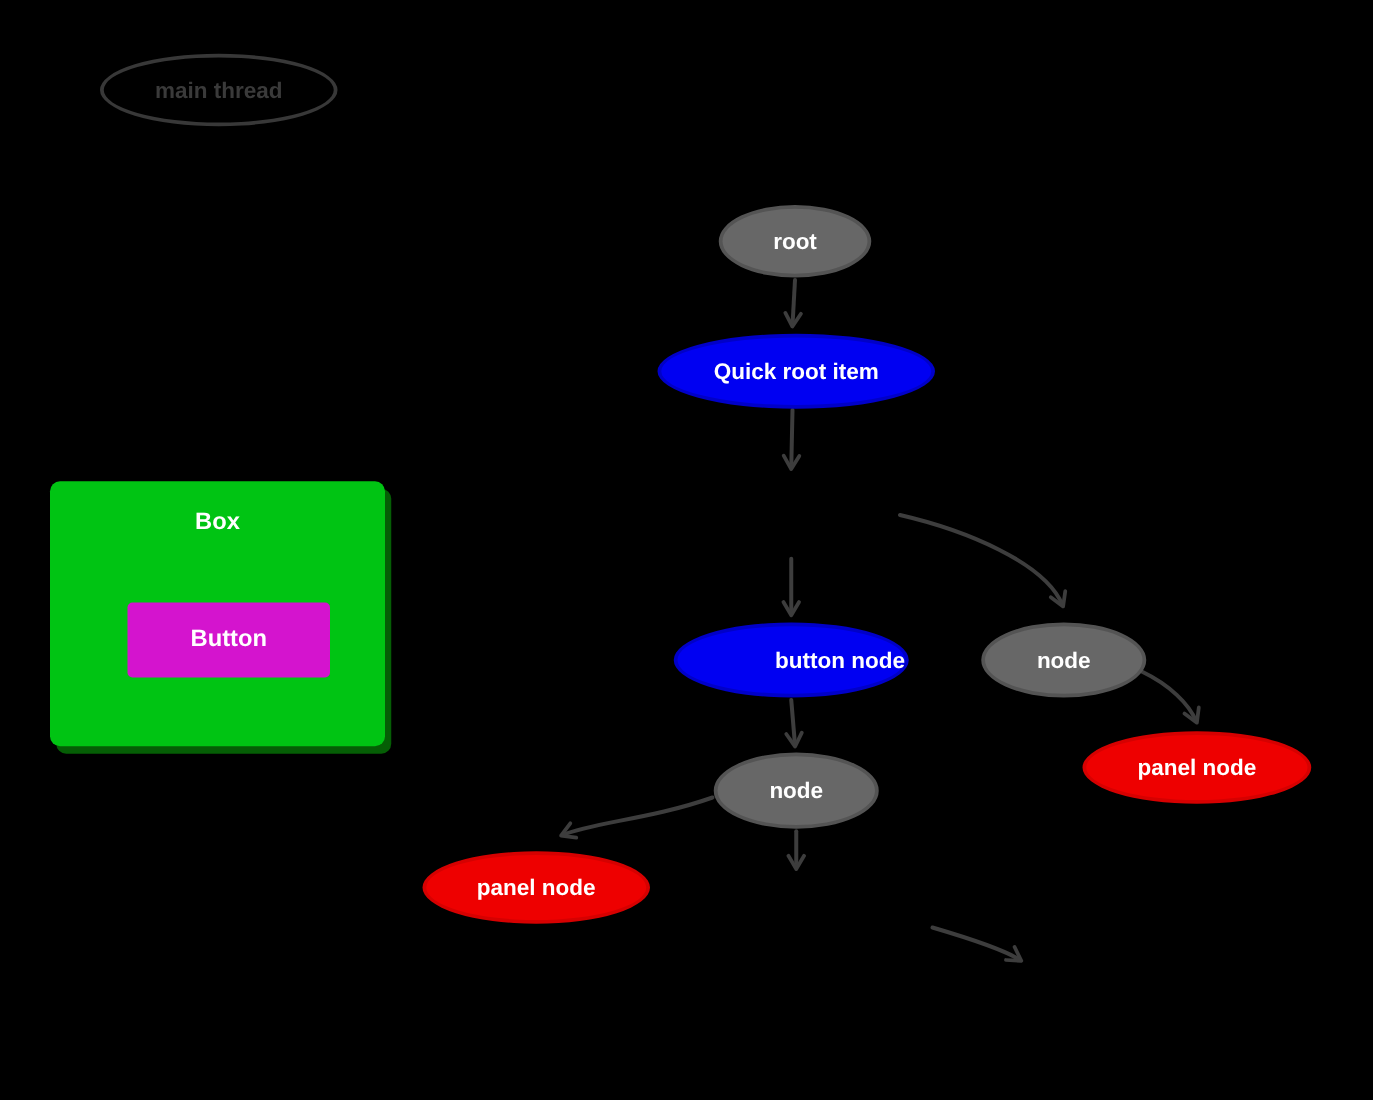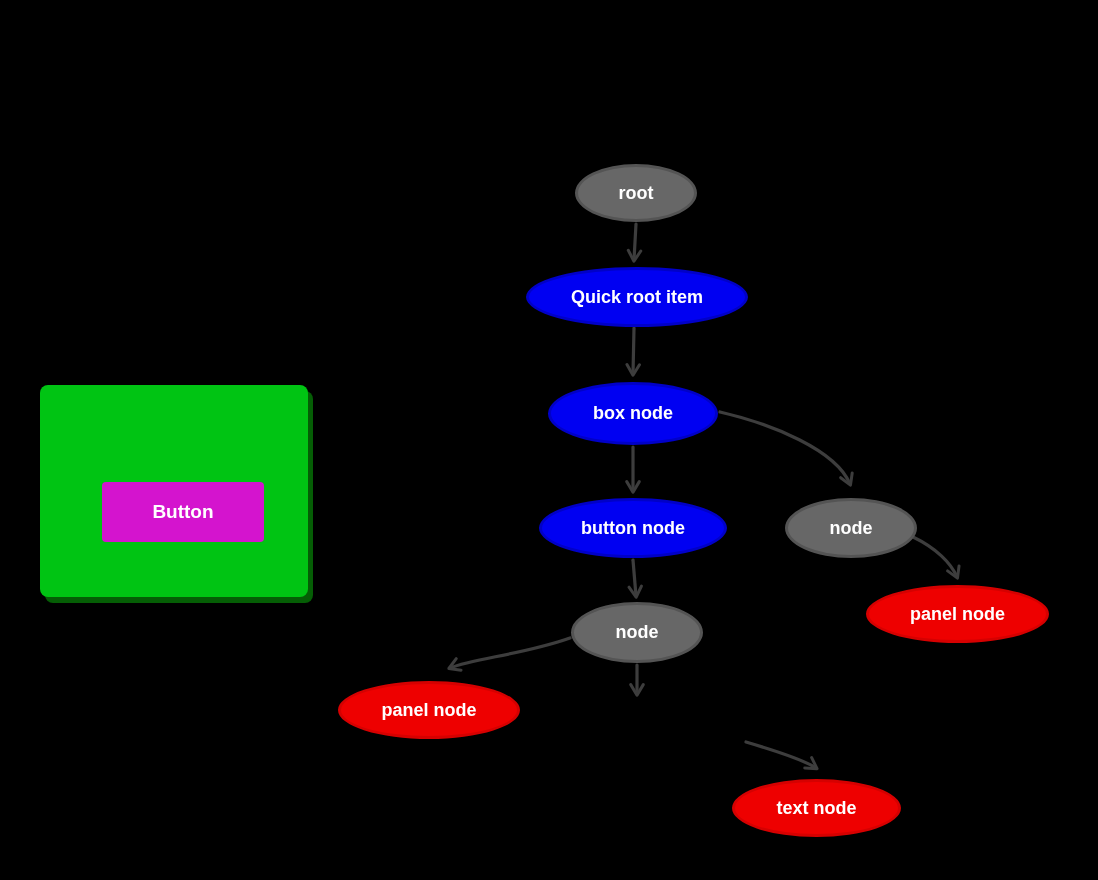--- a/index.html
+++ b/index.html
@@ -112,49 +112,47 @@
     <path class="edge" d="M634,328 L633,374" marker-end="url(#arrowhead)"></path>
     <path class="edge" d="M633,447 L633,491" marker-end="url(#arrowhead)"></path>
     <path class="edge" d="M720,412 C772,424 836,450 850,484" marker-end="url(#arrowhead)"></path>
     <path class="edge" d="M913,537 C936,548 951,563 957,577" marker-end="url(#arrowhead)"></path>
     <path class="edge" d="M633,560 L636,596" marker-end="url(#arrowhead)"></path>
     <path class="edge" d="M570,638 C522,655 474,658 450,668" marker-end="url(#arrowhead)"></path>
     <path class="edge" d="M637,665 L637,694" marker-end="url(#arrowhead)"></path>
     <path class="edge" d="M746,742 C780,752 804,760 816,768" marker-end="url(#arrowhead)"></path>
   </svg>
 
+  <div class="lane" style="left:80px; top:43px; width:190px; height:58px;">
+    <span>main thread</span>
+  </div>
 
   <div class="ui-box">
+    <div class="ui-box-label">Box</div>
     <div class="ui-button">
       <span>Button</span>
     </div>
   </div>
 
   <div class="node blue" style="left:526px; top:267px; width:222px; height:60px;">
     <span>Quick root item</span>
   </div>
   <div class="node gray" style="left:575px; top:164px; width:122px; height:58px;">
     <span>root</span>
   </div>
-  <div class="node blue" style="left:548px; top:382px; width:170px; height:63px;">
-    <span>box node</span>
-  </div>
-  <div class="node blue" style="left:539px; top:498px; width:188px; height:60px;">
+  <div class="node blue" style="left:539px; top:498px; width:188px; height:60px;justify-content:flex-end;">
     <span>button node</span>
   </div>
   <div class="node gray" style="left:785px; top:498px; width:132px; height:60px;">
     <span>node</span>
   </div>
   <div class="node red" style="left:866px; top:585px; width:183px; height:58px;">
     <span>panel node</span>
   </div>
   <div class="node gray" style="left:571px; top:602px; width:132px; height:61px;">
     <span>node</span>
   </div>
   <div class="node red" style="left:338px; top:681px; width:182px; height:58px;">
     <span>panel node</span>
   </div>
-  <div class="node red" style="left:732px; top:779px; width:169px; height:58px;">
-    <span>text node</span>
-  </div>
 
 
 </div>
 
 </body></html>

